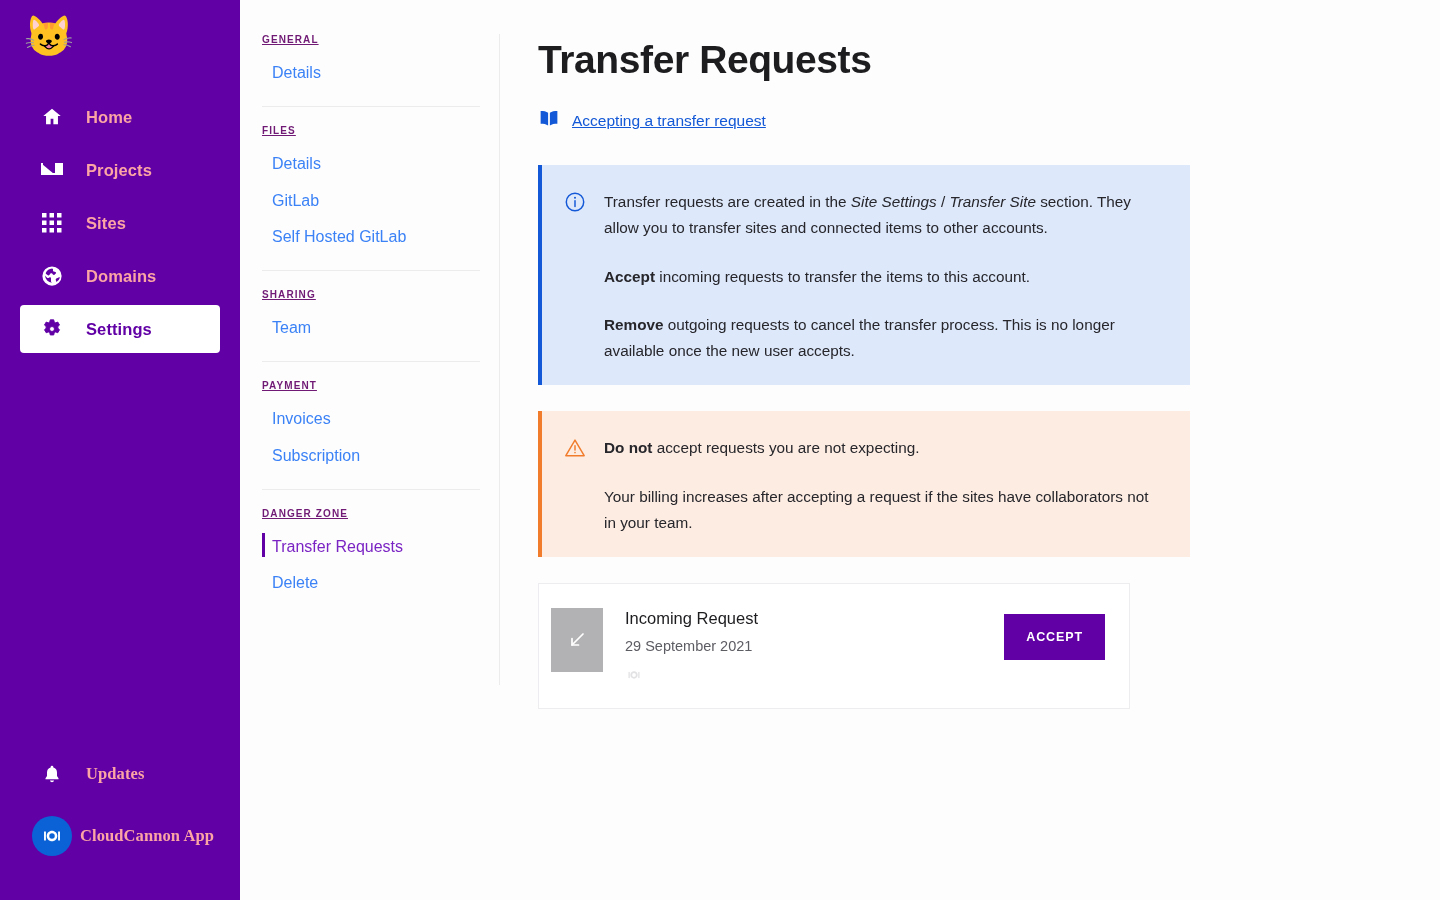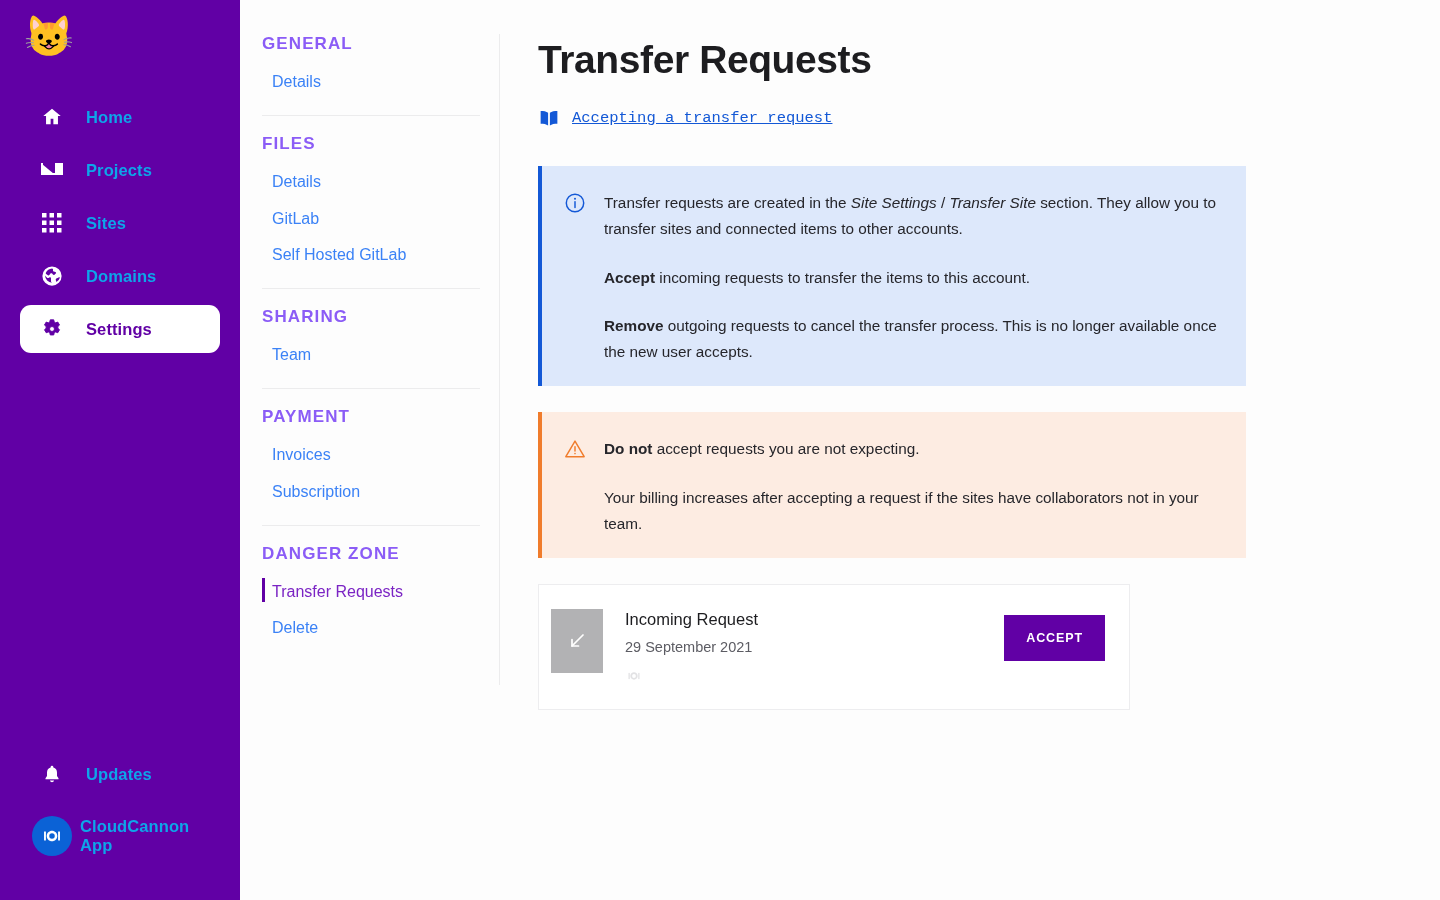--- a/index.html
+++ b/index.html
@@ -25,39 +25,39 @@
     font-size: 40px; line-height: 48px;
     text-align: center;
   }
   .nav-main { margin-top: 28px; }
   .nav-item {
     display: flex; align-items: center;
     height: 48px;
     margin: 5px 20px;
     padding-left: 20px;
     border-radius: 4px;
-    color: #0ea5e9;
+    color: #fca5a5;
     cursor: pointer;
   }
   .nav-item .ico {
     width: 24px; height: 24px;
     display: flex; align-items: center; justify-content: center;
     flex: 0 0 24px;
   }
   .nav-item .lbl {
     margin-left: 22px;
     font-size: 16.5px;
     font-weight: bold;
     letter-spacing: .1px;
   }
-  .nav-item.active { background: #ffffff; color: #6100A5; border-radius: 11px; }
+  .nav-item.active { background: #ffffff; color: #6100A5; }
   .nav-item.active svg { fill: #6100A5; stroke: #6100A5; }
   .nav-item svg { fill: #ffffff; }
 
-  .nav-bottom { margin-top: auto; padding-bottom: 26px; }
+  .nav-bottom { margin-top: auto; padding-bottom: 26px; font-family: Liberation Serif, serif; }
   .nav-bottom .nav-item { margin-bottom: 14px; }
   .cc-badge {
     width: 40px; height: 40px; border-radius: 50%;
     background: #0b62d6;
     display: flex; align-items: center; justify-content: center;
     flex: 0 0 40px;
   }
   .nav-bottom .cc-row { padding-left: 12px; }
   .nav-bottom .cc-row .lbl { margin-left: 8px; }
 
@@ -68,54 +68,54 @@
     position: relative;
   }
   .subnav-inner { width: 218px; margin-left: 22px; position: relative; }
   .subnav-inner::after {
     content: ""; position: absolute; top: 0; right: -20px;
     width: 1px; height: 651px; background: #ececed;
   }
   .subgroup { padding-bottom: 14px; }
   .subgroup + .subgroup { border-top: 1px solid #ececed; padding-top: 18px; }
   .subgroup-title {
-    font-size: 17px; font-weight: bold; letter-spacing: 1.1px;
-    color: #8b5cf6; text-transform: uppercase;
+    font-size: 10px; font-weight: bold; letter-spacing: 1.1px;
+    color: #701a75; text-transform: uppercase;
     padding: 0 0 10px 0;
+    text-decoration: underline;
   }
   .subnav-item {
     font-size: 16px; color: #3b82f6;
     padding: 8px 0 8px 10px;
     cursor: pointer; position: relative;
     line-height: 1.3;
   }
   .subnav-item.active { color: #7B24C4; }
   .subnav-item.active::before {
     content: ""; position: absolute; left: 0; top: 4px;
     width: 3px; height: 24px; background: #6100A5;
   }
 
   
   .main { flex: 1; padding: 38px 0 0 40px; }
   .page-title {
     font-size: 39px; font-weight: bold; color: #1d1d20;
     letter-spacing: -0.4px;
   }
   .doc-link-row {
-    display: flex; align-items: flex-start; gap: 12px;
+    display: flex; align-items: center; gap: 12px;
     margin-top: 27px;
-    font-family: Liberation Mono, monospace;
   }
   .doc-link {
     font-size: 15.5px; color: #1358d6;
     text-decoration: underline; cursor: pointer;
   }
 
   .callout {
-    width: 708px; margin-top: 32px;
+    width: 652px; margin-top: 32px;
     display: flex; padding: 24px 26px 21px 22px;
     border-left: 4px solid transparent;
   }
   .callout .c-ico { flex: 0 0 24px; margin-right: 16px; padding-top: 2px; }
   .callout .c-body { font-size: 15.3px; line-height: 1.72; color: #26262b; }
   .callout .c-body p + p { margin-top: 22px; }
   .callout-info { background: #dde8fb; border-left-color: #1358d6; }
   .callout-warn { background: #fdece2; border-left-color: #f07c2c; margin-top: 26px; }
 
   .card {

